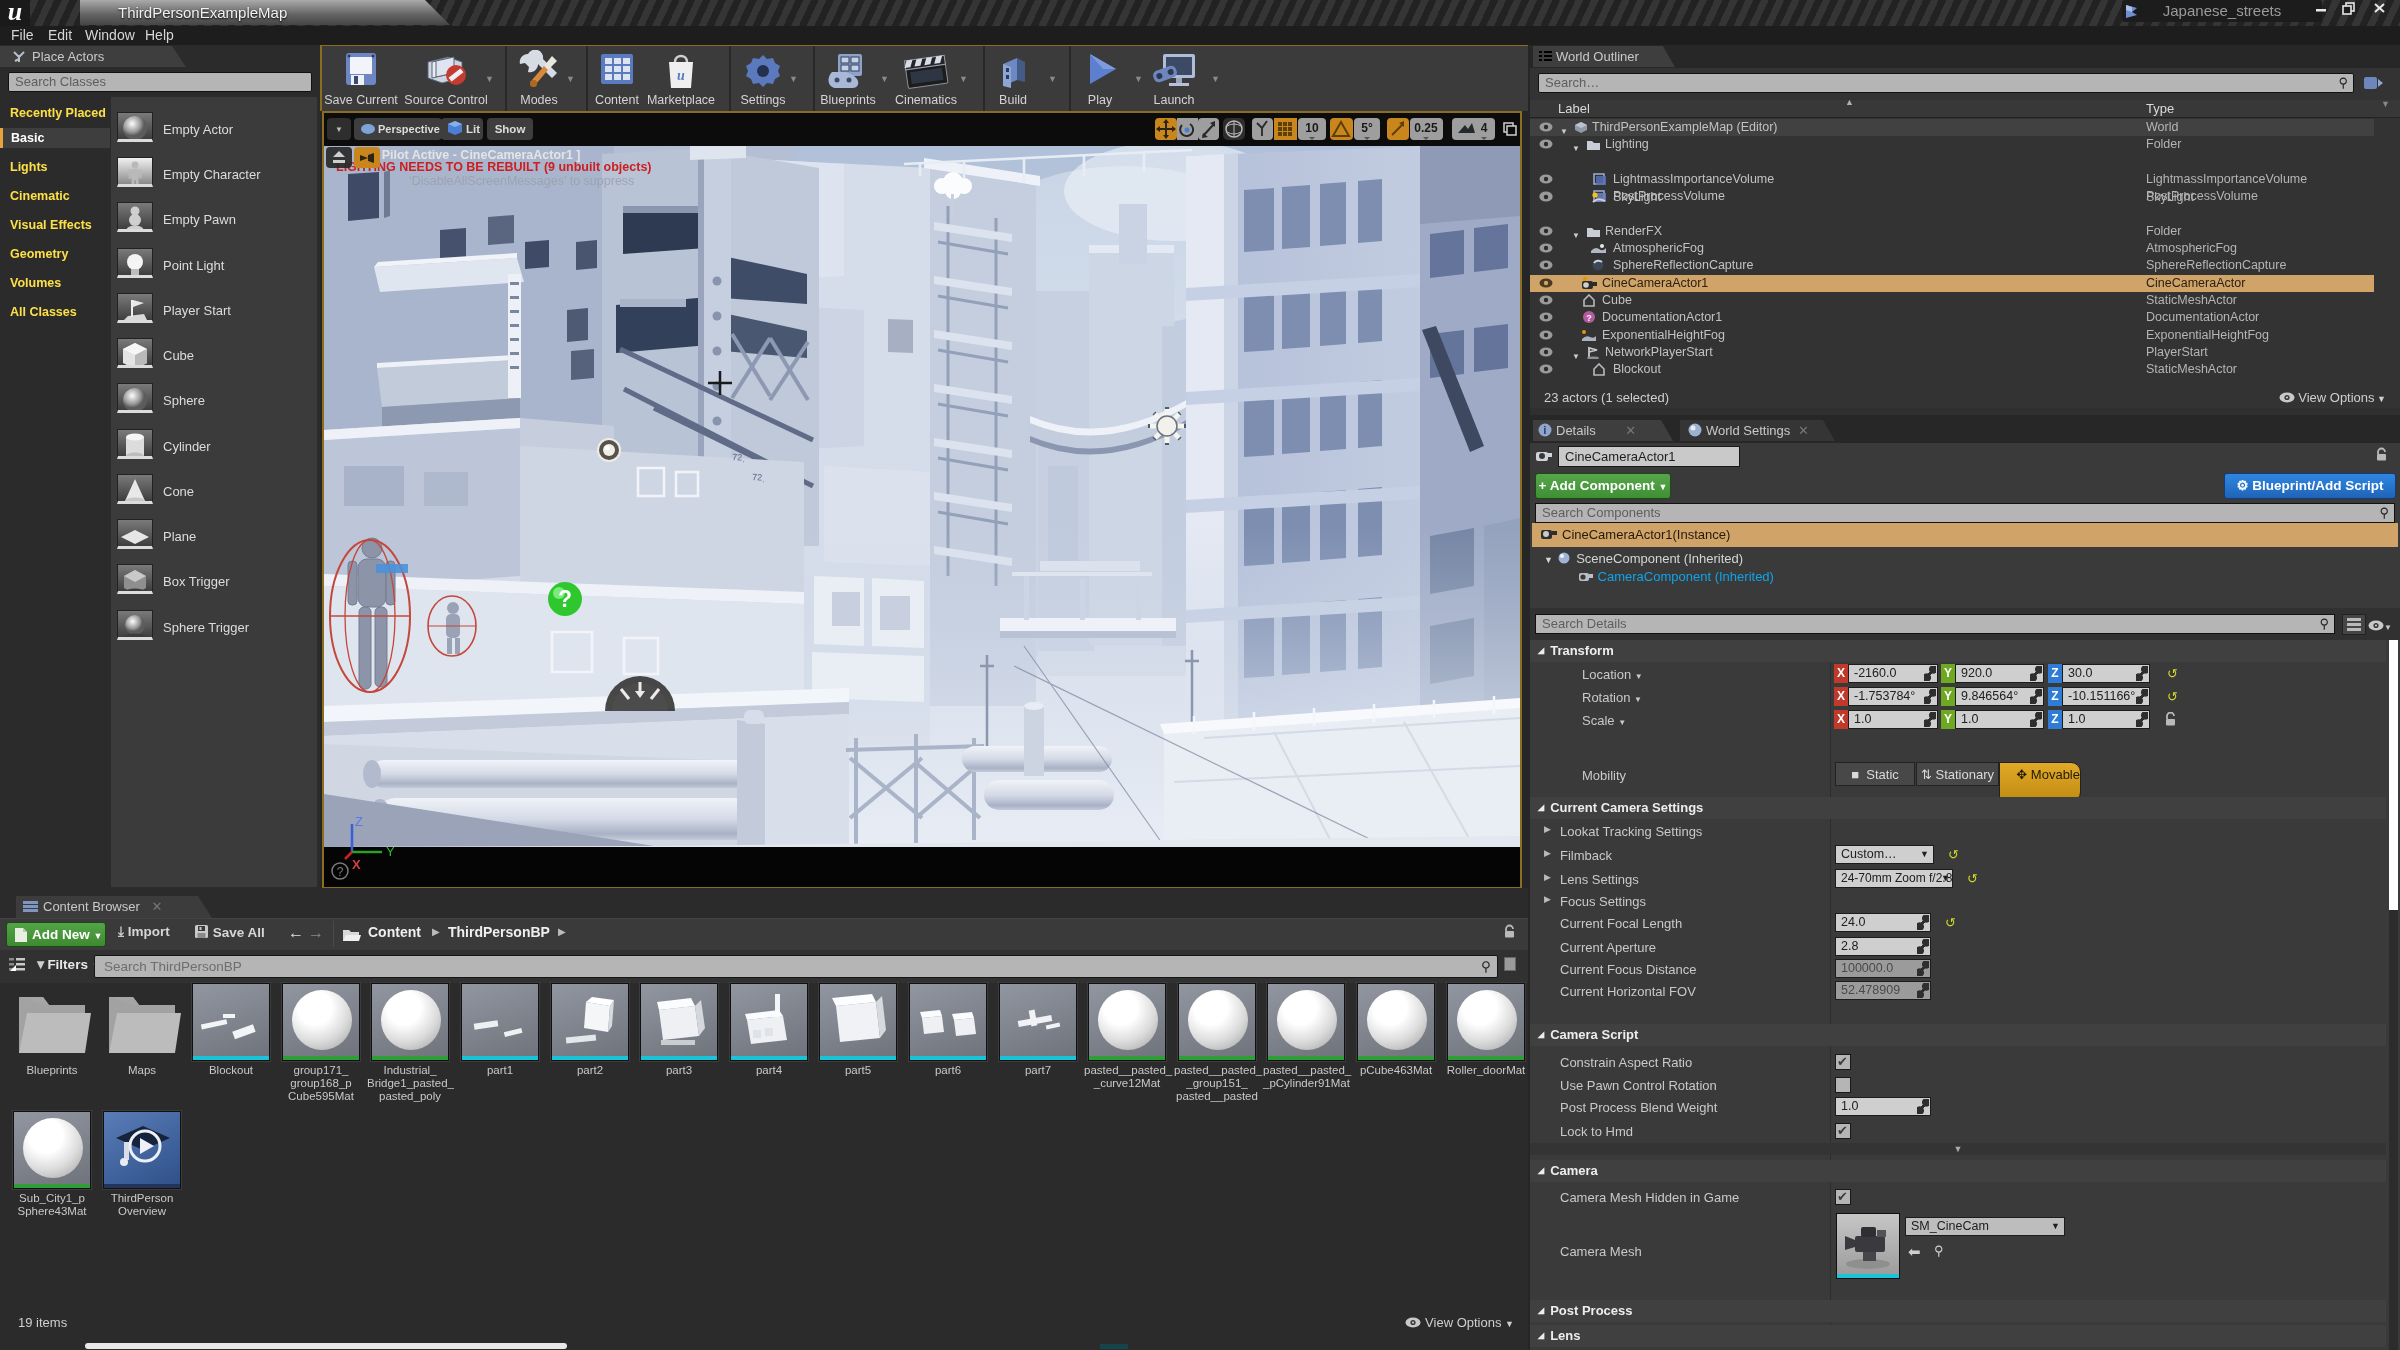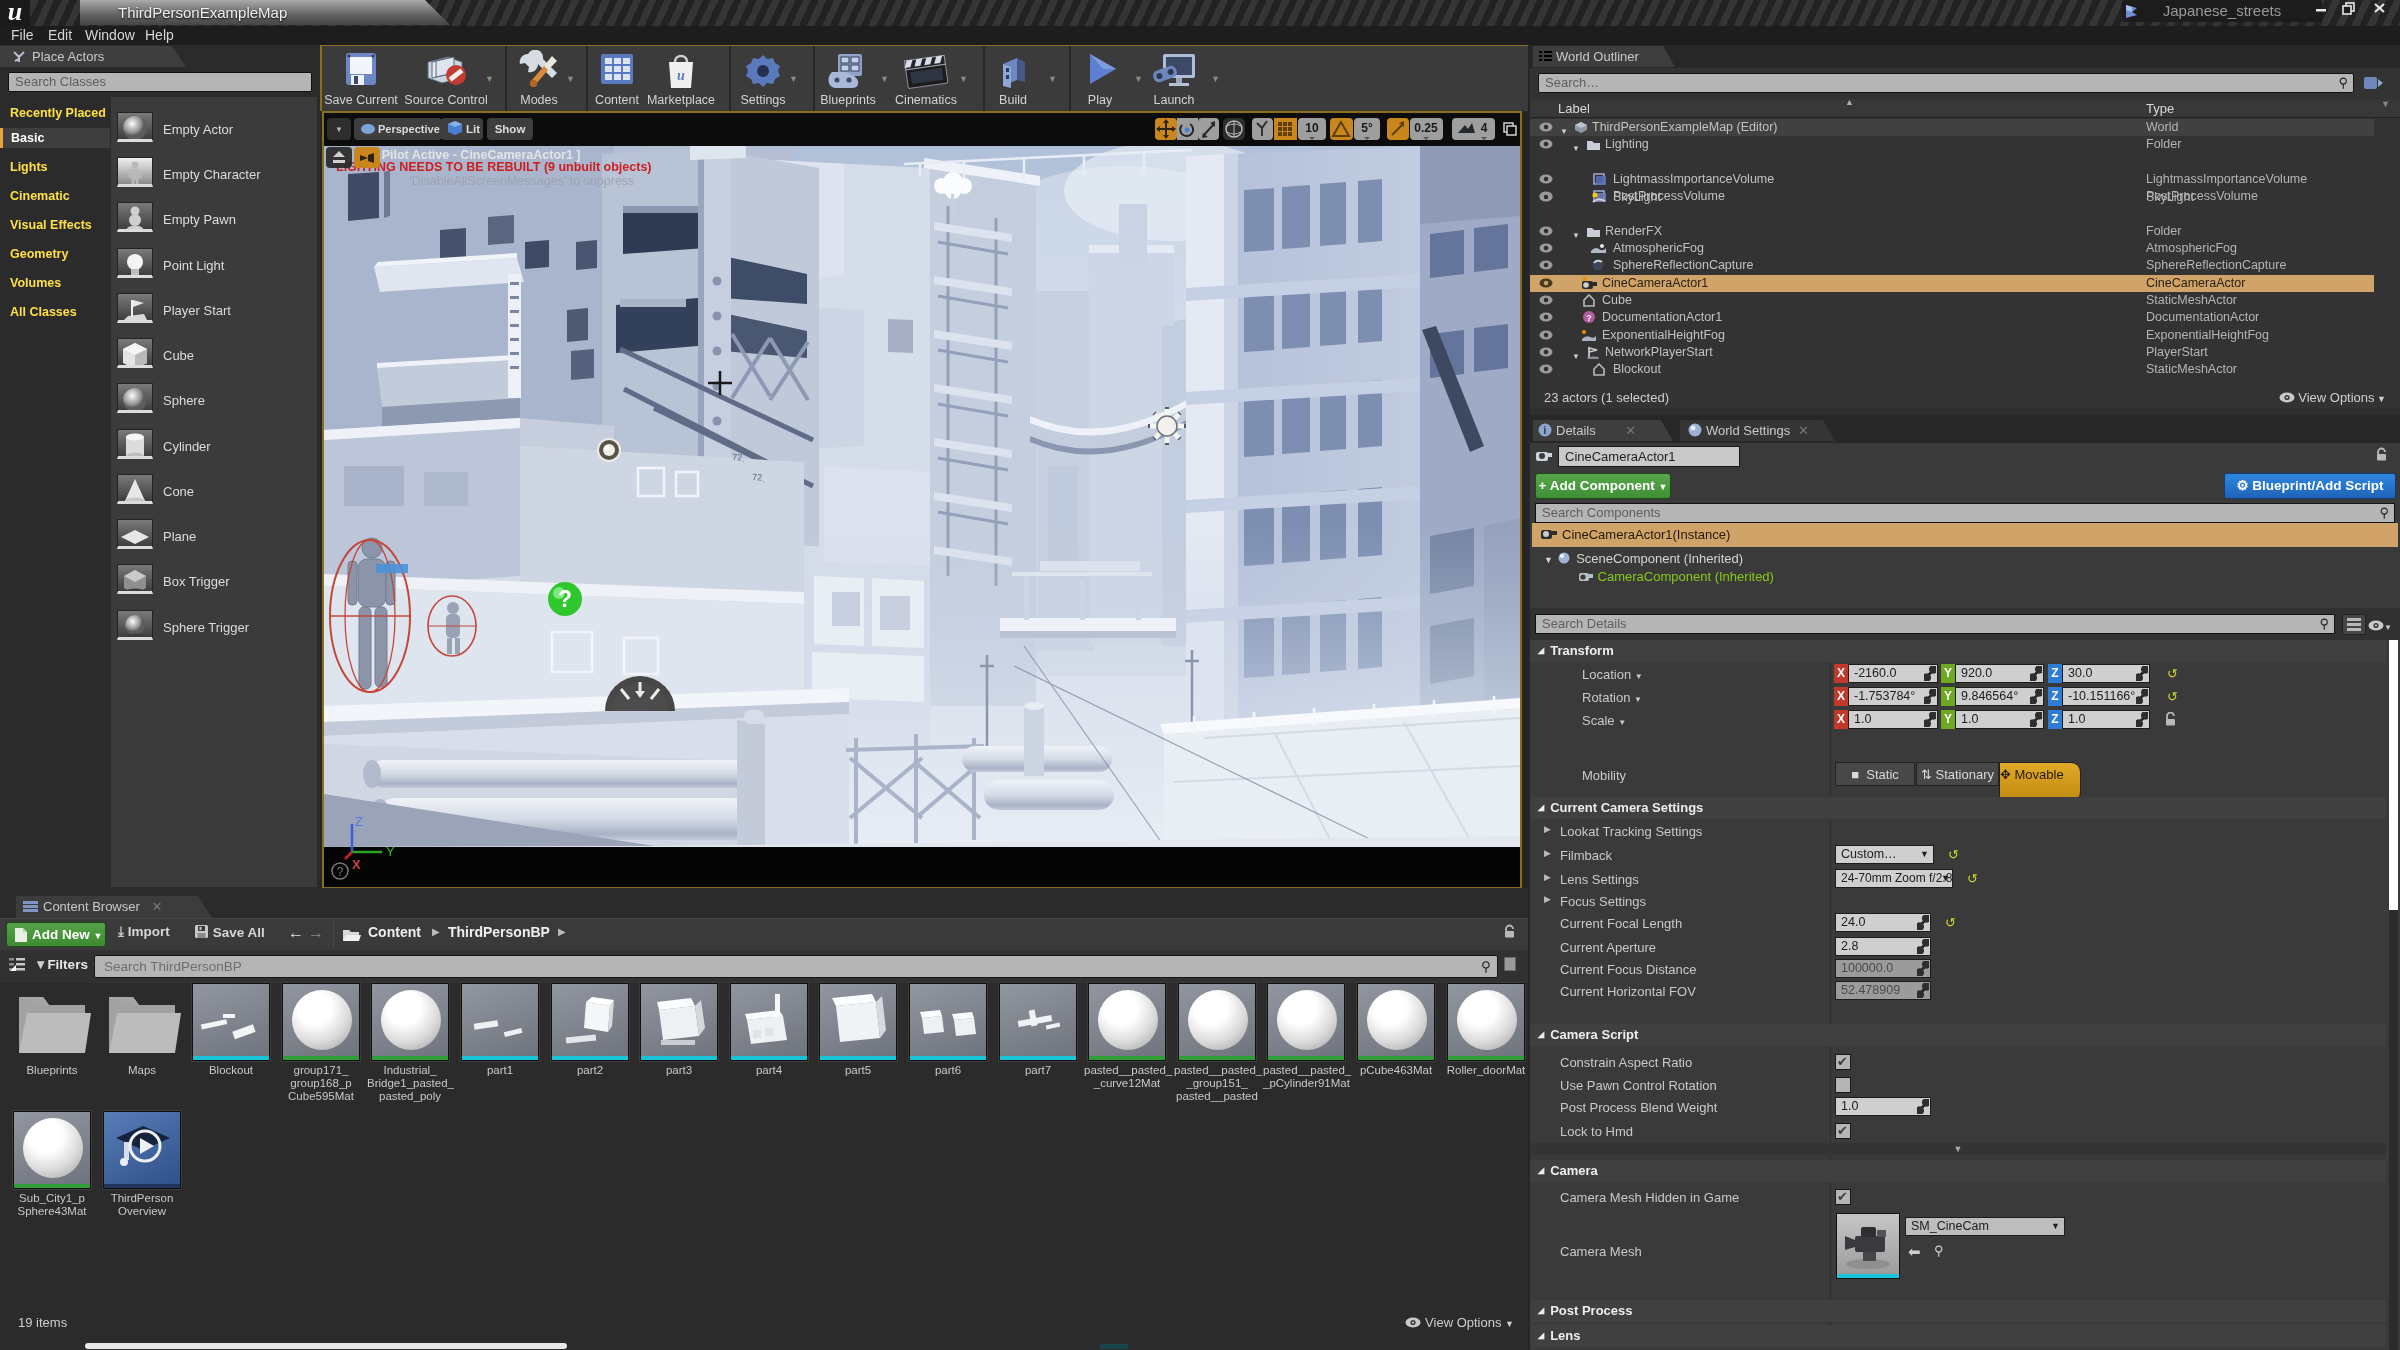--- a/index.html
+++ b/index.html
@@ -1028,21 +1028,21 @@
 
       <div style="position:absolute;left:2px;top:108px;width:866px;height:24px;background:#d0a468;color:#24190b;font-size:13px;line-height:23px;"><svg width="18" height="15" style="float:left;margin:4px 4px 0 8px;">
             <rect x="1" y="3" width="11" height="9" rx="2" fill="#2e2e2e"></rect>
             <circle cx="6" cy="7" r="3" fill="#c9c9c9"></circle>
             <rect x="12" y="4" width="5" height="4" fill="#2e2e2e"></rect>
           </svg>CineCameraActor1(Instance)</div>
       <div style="position:absolute;left:14px;top:136px;font-size:13px;color:#d5d5d5;"><span style="font-size:9px;">▼</span>&nbsp;<svg width="16" height="13" style="vertical-align:-2px;">
             <circle cx="7" cy="6" r="5.5" fill="#9fb4d4"></circle>
             <circle cx="5" cy="4" r="2" fill="#eef2f8"></circle>
           </svg> SceneComponent (Inherited)</div>
-      <div style="position:absolute;left:48px;top:154px;font-size:13px;color:#84cc16;"><svg width="16" height="12" style="vertical-align:-2px;">
+      <div style="position:absolute;left:48px;top:154px;font-size:13px;color:#0ea5e9;"><svg width="16" height="12" style="vertical-align:-2px;">
             <rect x="1" y="2" width="10" height="8" rx="2" fill="#b9bfc9"></rect>
             <circle cx="5" cy="6" r="2.6" fill="#3a3a3a"></circle>
             <rect x="11" y="3" width="4" height="4" fill="#b9bfc9"></rect>
           </svg> CameraComponent (Inherited)</div>
 
       <div style="position:absolute;left:0;top:193px;width:870px;height:32px;background:#313131;"></div>
       <div style="position:absolute;left:5px;top:199px;width:800px;height:20px;background:#b5b5b5;border:1px solid #111;color:#5e5e5e;font-size:13px;line-height:18px;padding-left:6px;">Search Details<span style="float:right;color:#222;margin-right:5px;">⚲</span></div>
       <div style="position:absolute;left:812px;top:199px;width:24px;height:21px;background:#454545;border:1px solid #222;"><svg width="14" height="13" style="margin:3px 0 0 4px;">
             <g fill="#b9b9b9">
               <rect x="0" y="0" width="14" height="3"></rect>
@@ -1088,21 +1088,21 @@
             <span class="dfield" style="left:532px;width:88px;">1.0<span class="spin"></span></span>
           <span style="position:absolute;left:634px;top:2px;"><svg width="13" height="15">
                 <path d="M3 7 V4 a3.5 3.5 0 0 1 7 0" fill="none" stroke="#b9b9b9" stroke-width="1.8"></path>
                 <rect x="2" y="7" width="9" height="6.5" rx="1" fill="#b9b9b9"></rect>
               </svg></span>
           </div>
         <div class="drow" style="top:117px;height:38px;">
             <span class="dlabel" style="left:52px;top:11px;">Mobility</span>
           <span style="position:absolute;left:305px;top:5px;width:80px;height:24px;background:#484848;border:1px solid #222;color:#d9d9d9;text-align:center;line-height:23px;">■&nbsp; Static</span>
           <span style="position:absolute;left:386px;top:5px;width:83px;height:24px;background:#484848;border:1px solid #222;color:#d9d9d9;text-align:center;line-height:23px;">⇅ Stationary</span>
-          <span style="position:absolute;left:469px;top:5px;width:82px;height:40px;background:linear-gradient(#e2a927,#c08b12);border:1px solid #222;border-radius:0 10px 10px 0;color:#231a05;text-align:left;line-height:23px;">✥ Movable</span>
+          <span style="position:absolute;left:469px;top:5px;width:82px;height:40px;background:linear-gradient(#e2a927,#c08b12);border:1px solid #222;border-radius:0 10px 10px 0;color:#231a05;text-align:right;line-height:23px;">✥ Movable</span>
           </div>
         <div class="dhead" style="top:157px;">Current Camera Settings</div>
         <div class="drow" style="top:181px;">
             <span style="position:absolute;left:14px;top:3px;font-size:9px;color:#bbb;">▶</span>
             <span class="dlabel" style="left:30px;">Lookat Tracking Settings</span>
           </div>
         <div class="drow" style="top:205px;">
             <span style="position:absolute;left:14px;top:3px;font-size:9px;color:#bbb;">▶</span>
             <span class="dlabel" style="left:30px;">Filmback</span>
           <span class="dfield" style="left:305px;width:99px;">Custom…<span style="position:absolute;right:4px;top:0;font-size:9px;">▼</span></span>

